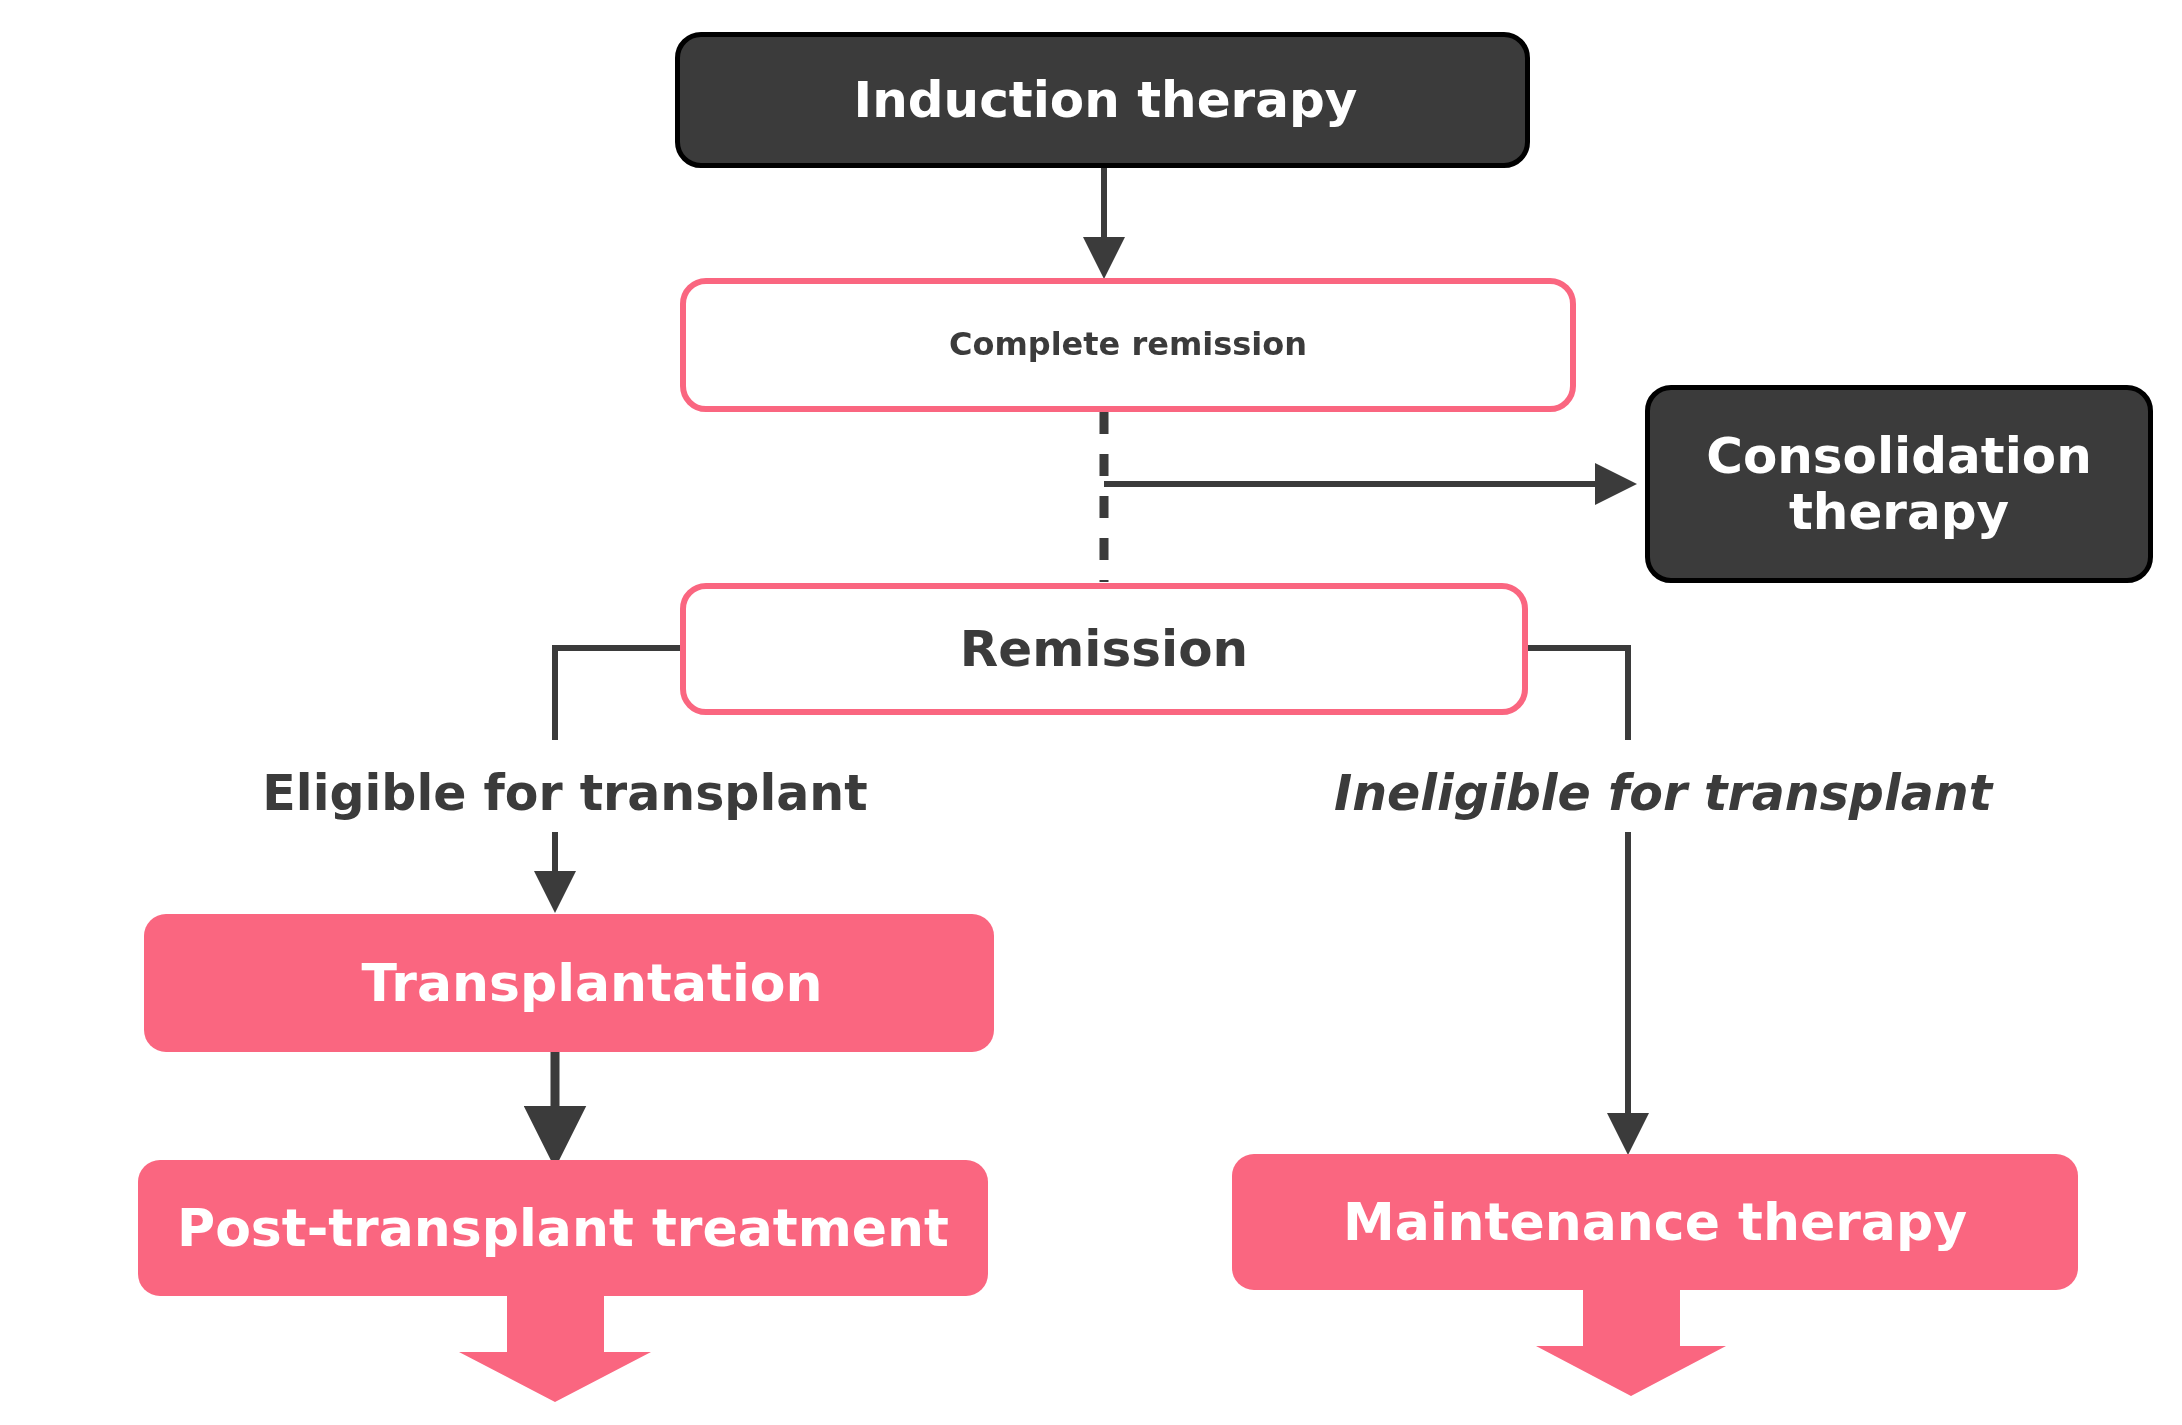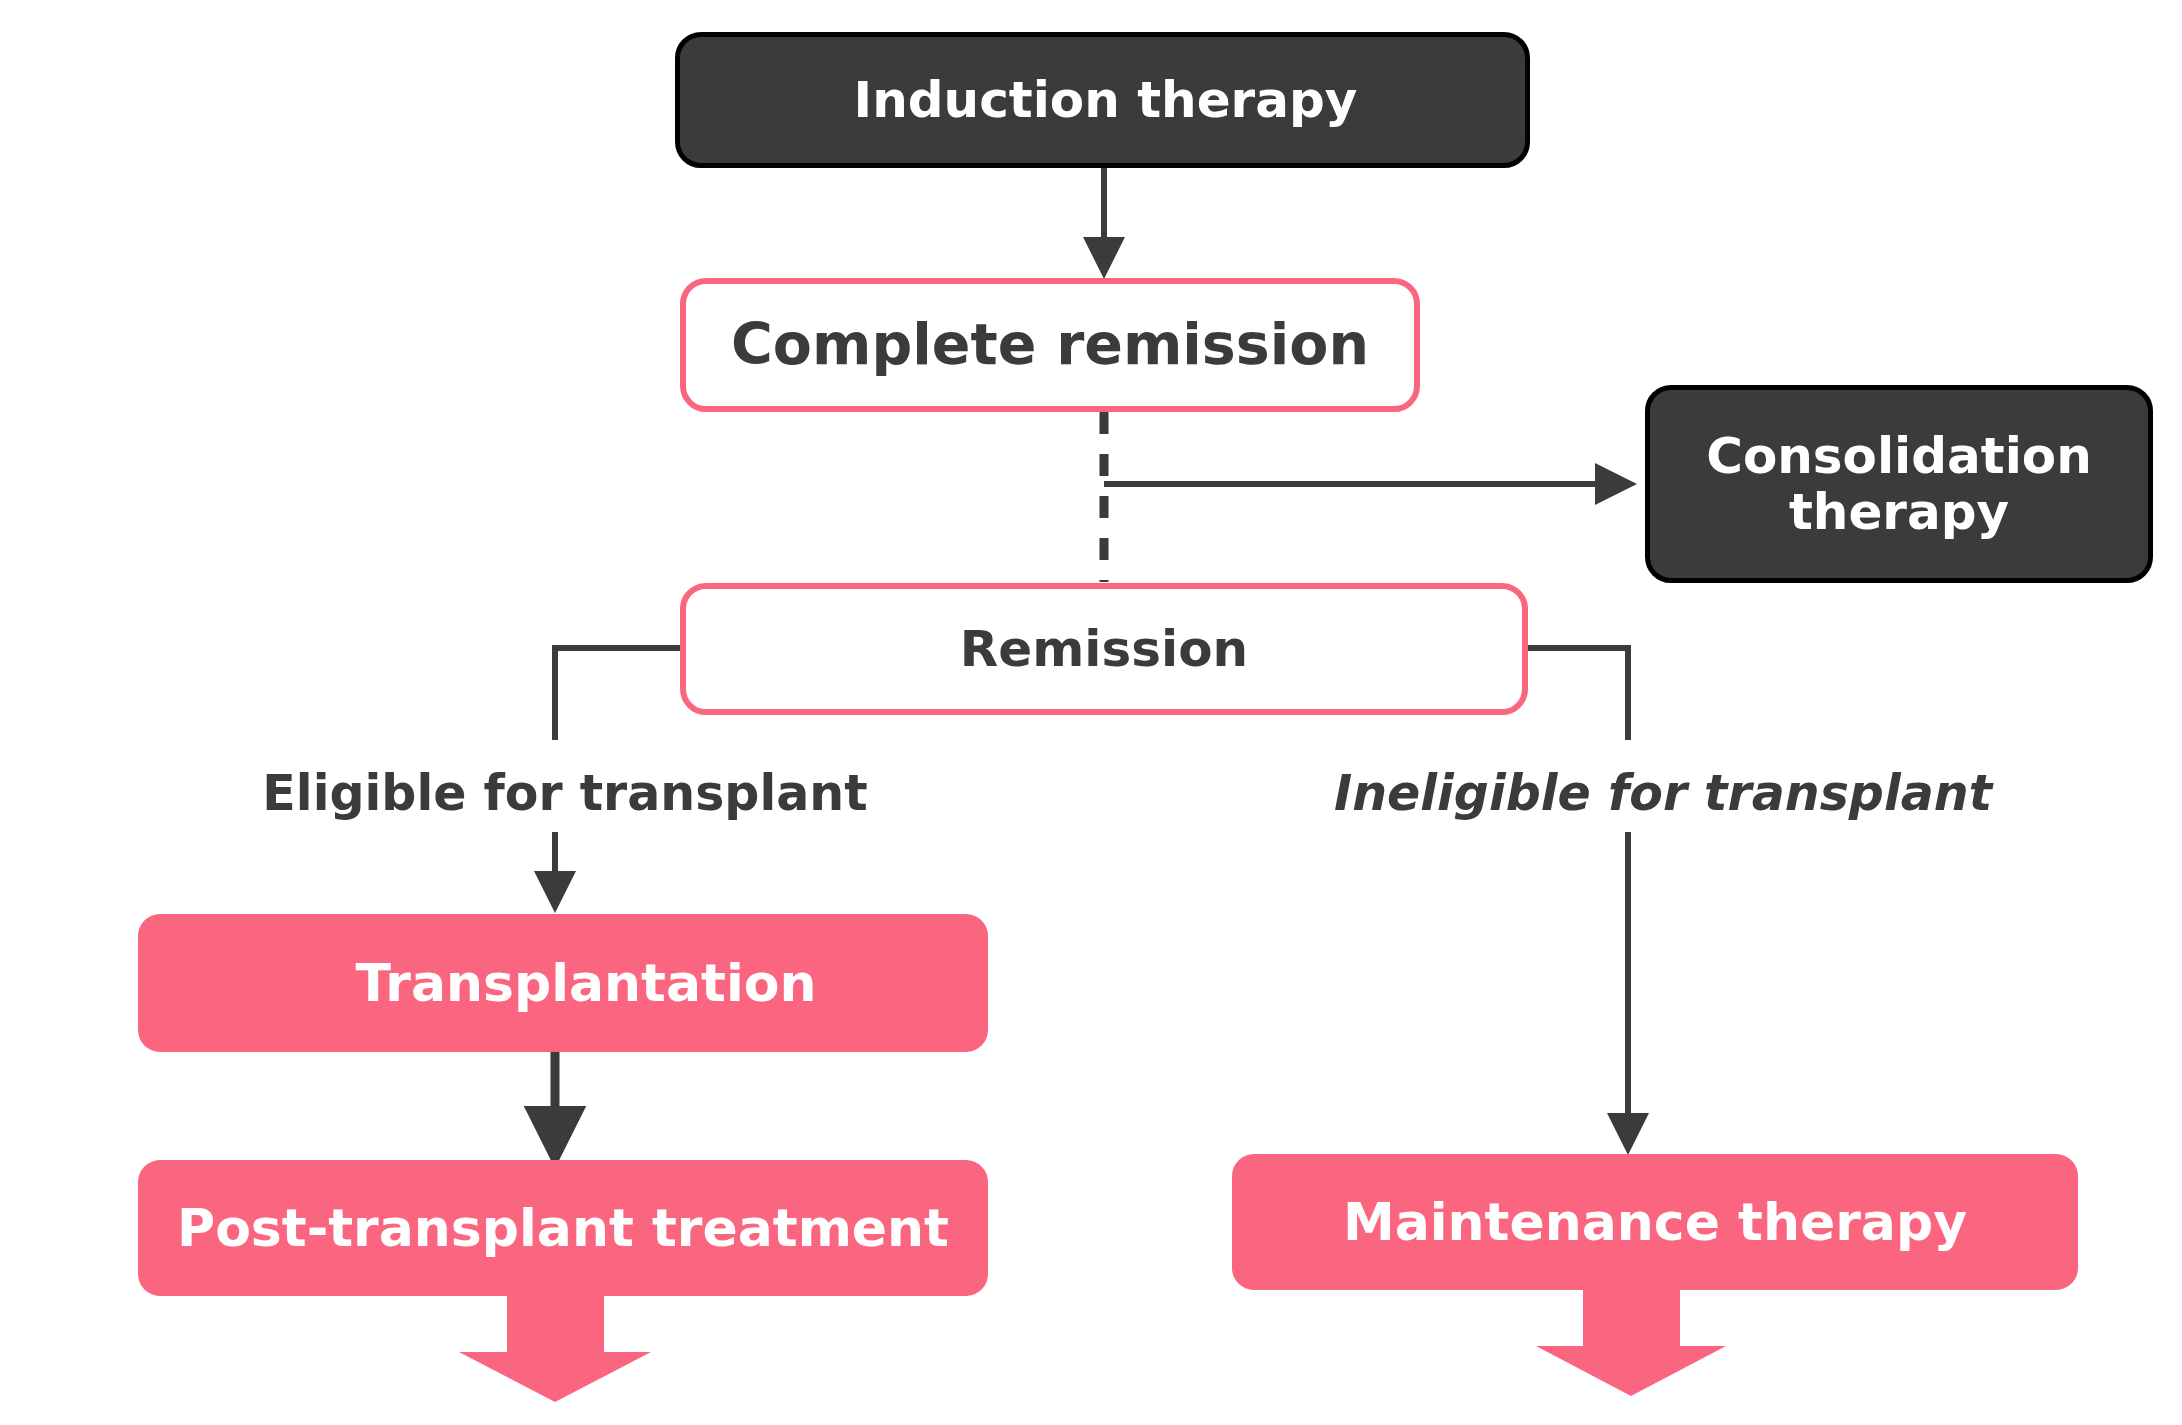--- a/index.html
+++ b/index.html
@@ -97,40 +97,40 @@
 
     <path d="M 507 1295 L 604 1295 L 604 1352 L 651 1352 L 555 1402 L 459 1352 L 507 1352 Z" fill="#fa6680"></path>
 
     <path d="M 1583 1290 L 1680 1290 L 1680 1346 L 1726 1346 L 1631 1396 L 1536 1346 L 1583 1346 Z" fill="#fa6680"></path>
   </svg>
 
   <div class="node node-dark" style="left:675px; top:32px; width:855px; height:136px; font-size:50px;padding-left:6px;">
     <span>Induction therapy</span>
   </div>
 
-  <div class="node node-outline" style="left:680px; top:278px; width:740px; height:134px; font-size:57px;">
+  <div class="node node-outline" style="left:680px; top:278px; width:896px; height:134px; font-size:32px;">
     <span>Complete remission</span>
   </div>
 
   <div class="node node-dark" style="left:1645px; top:385px; width:508px; height:198px; font-size:50px;">
     <span>Consolidation therapy</span>
   </div>
 
   <div class="node node-outline" style="left:680px; top:583px; width:848px; height:132px; font-size:50px;">
     <span>Remission</span>
   </div>
 
   <div class="edge-label" style="left:565px; top:765px;">
     <span>Eligible for transplant</span>
   </div>
   <div class="edge-label" style="left:1663px; top:765px;font-style:italic;">
     <span>Ineligible for transplant</span>
   </div>
 
-  <div class="node node-filled" style="left:138px; top:914px; width:850px; height:138px; font-size:52px;padding-left:46px;">
+  <div class="node node-filled" style="left:144px; top:914px; width:850px; height:138px; font-size:52px;padding-left:46px;">
     <span>Transplantation</span>
   </div>
 
   <div class="node node-filled" style="left:138px; top:1160px; width:850px; height:136px; font-size:52px;">
     <span>Post-transplant treatment</span>
   </div>
 
   <div class="node node-filled" style="left:1232px; top:1154px; width:846px; height:136px; font-size:52px;">
     <span>Maintenance therapy</span>
   </div>

